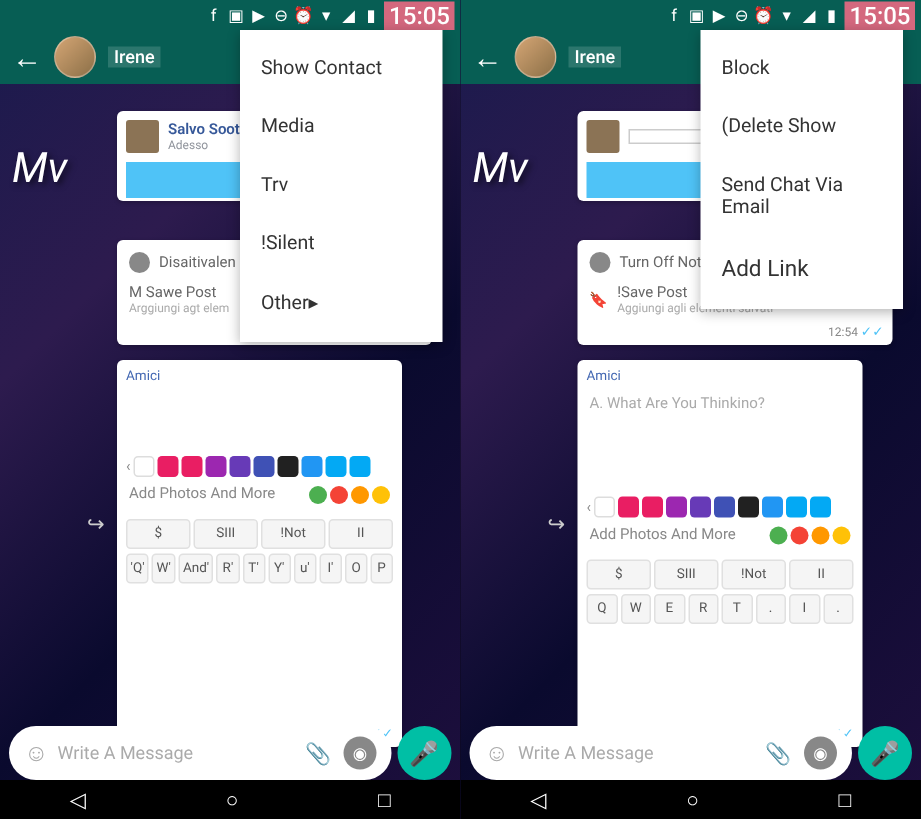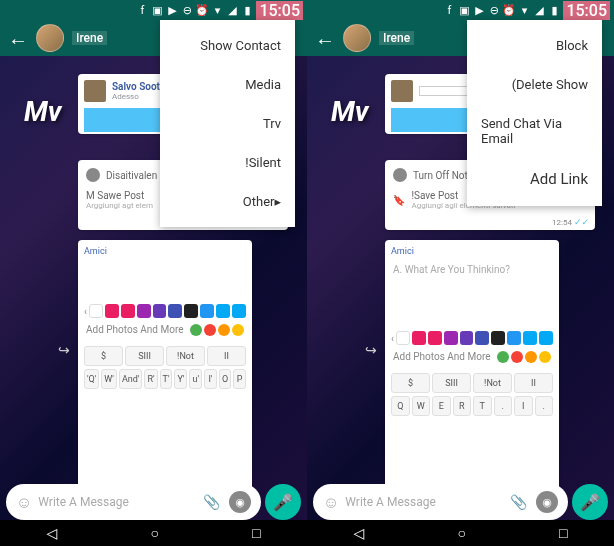--- a/index.html
+++ b/index.html
@@ -5,28 +5,28 @@
 *{margin:0;padding:0;box-sizing:border-box;font-family:Roboto,Arial,sans-serif}
 body{width:614px;height:546px;display:flex;background:#000}
 .screen{width:307px;height:546px;position:relative;background:linear-gradient(135deg,#1a1a4d 0%,#2d1b4e 30%,#0a0a2e 60%,#1e0f3e 100%);overflow:hidden}
 .status-bar{height:20px;background:#075e54;display:flex;align-items:center;justify-content:flex-end;padding:0 4px;gap:3px;color:#fff;font-size:11px}
 .status-bar .icon{width:12px;height:12px;display:flex;align-items:center;justify-content:center}
 .status-bar .time{font-size:16px;background:#d4687e;padding:0 3px;color:#fff;font-weight:500}
 .app-bar{height:36px;background:#075e54;display:flex;align-items:center;padding:0 8px;color:#fff}
 .back-arrow{font-size:20px;margin-right:8px}
 .avatar{width:28px;height:28px;border-radius:50%;background:linear-gradient(135deg,#d4a574,#8b6f47);margin-right:8px;border:1px solid rgba(255,255,255,.3)}
 .contact-name{font-size:12px;font-weight:500;background:rgba(255,255,255,.15);padding:0 4px}
-.bg-text{position:absolute;top:95px;left:24px;color:#fff;font-size:28px;font-weight:700;font-style:italic;text-shadow:2px 2px 4px rgba(0,0,0,.6)}
+.bg-text{position:absolute;top:95px;left:8px;color:#fff;font-size:28px;font-weight:400;font-style:italic;text-shadow:2px 2px 4px rgba(0,0,0,.6)}
 .menu{position:absolute;top:20px;right:12px;width:135px;background:#fff;box-shadow:0 2px 8px rgba(0,0,0,.3);z-index:100;padding:6px 0}
-.menu-item{padding:12px 14px;font-size:13px;color:#333;display:flex;align-items:center;justify-content:flex-end}
+.menu-item{padding:12px 14px;font-size:13px;color:#333;display:flex;align-items:center;justify-content:flex-start}
 .card{position:absolute;background:#fff;border-radius:4px;box-shadow:0 1px 3px rgba(0,0,0,.2);font-size:10px;color:#666}
 .card1{top:74px;left:78px;width:210px;height:60px}
 .card2{top:160px;left:78px;width:210px;height:70px;padding:8px}
 .card2 .ico{width:14px;height:14px;border-radius:50%;background:#888;display:inline-block;vertical-align:middle;margin-right:6px}
-.card3{top:240px;left:78px;width:174px;height:258px;padding:6px}
+.card3{top:240px;left:78px;width:190px;height:258px;padding:6px}
 .card3 .amici{font-size:9px;color:#4267b2}
 .card3 .prompt{color:#aaa;font-size:10px;padding:8px 2px}
 .swatches{display:flex;gap:2px;margin-top:48px;align-items:center}
 .sw{width:14px;height:14px;border-radius:3px}
 .add-line{display:flex;align-items:flex-start;justify-content:space-between;padding:6px 2px;font-size:10px;color:#888}
 .dots{display:flex;gap:2px}
 .dot{width:12px;height:12px;border-radius:50%}
 .kb{margin-top:4px}
 .kb-row{display:flex;gap:2px;margin-bottom:3px;justify-content:center}
 .key{background:#f5f5f5;border-radius:3px;padding:4px 2px;font-size:9px;color:#555;text-align:center;flex:1;border:1px solid #e0e0e0}

